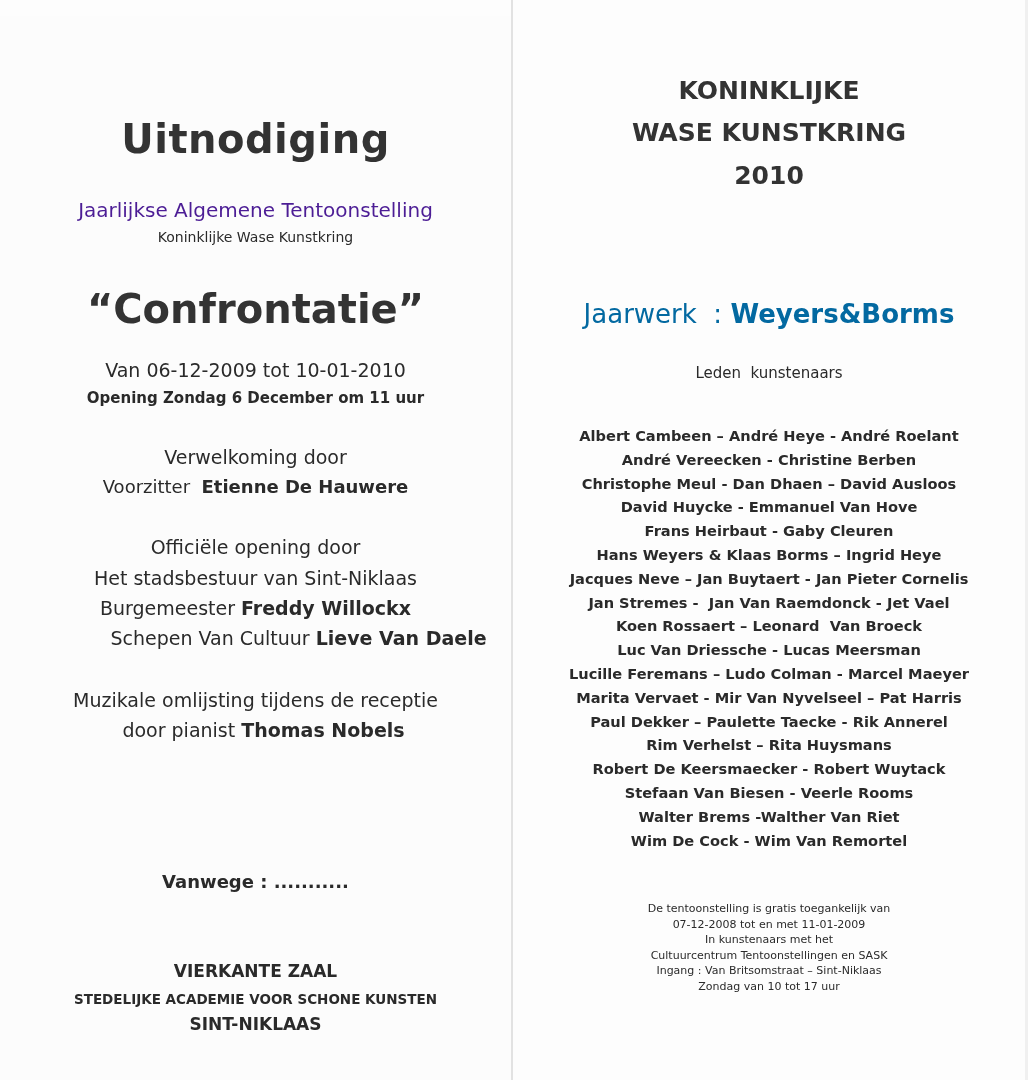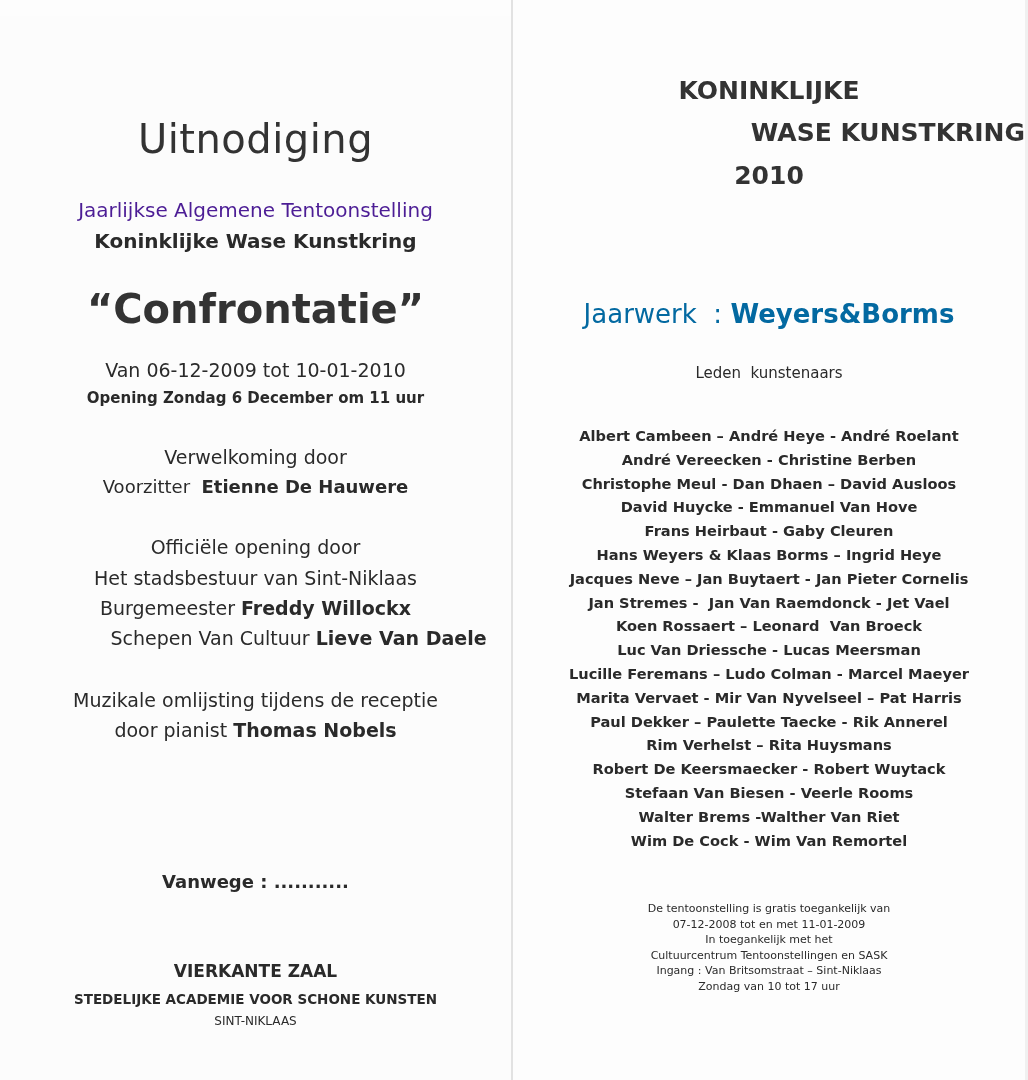--- a/index.html
+++ b/index.html
@@ -21,42 +21,42 @@
     background:#e2e2e2;
   }
   .edge {
     position:absolute; left:1025px; top:0; width:3px; height:1080px;
     background:#f0f0f0;
   }
   .line { position:absolute; left:0; width:100%; white-space:nowrap; }
   .b { font-weight:bold; }
 
   
-  .title { top:100px; font-size:40px; font-weight:normal; color:#333; letter-spacing:0.5px; }
+  .title { top:100px; font-size:40px; font-weight:bold; color:#333; letter-spacing:0.5px; }
   .sub1 { top:182px; font-size:20px; color:#4c1d95; }
-  .sub2 { top:213px; font-size:20px; font-weight:bold; }
+  .sub2 { top:213px; font-size:14px; font-weight:normal; }
   .conf { top:270px; font-size:40px; font-weight:bold; color:#333; }
   .dates { top:343px; font-size:19px; }
   .opening { top:373px; font-size:15px; font-weight:bold; }
   .welc1 { top:430px; font-size:19px; }
   .welc2 { top:460px; font-size:18px; }
   .off1 { top:520px; font-size:19px;text-align:center; }
   .off2 { top:551px; font-size:19px; }
   .off3 { top:581px; font-size:19px; }
   .off4 { top:611px; font-size:19px;padding-left:43px; }
   .muz1 { top:673px; font-size:19px; }
-  .muz2 { top:703px; font-size:19px; }
+  .muz2 { top:703px; font-size:19px;padding-left:8px; }
   .vanwege { top:855px; font-size:18px; font-weight:bold; }
   .zaal { top:945px; font-size:17px; font-weight:bold; }
   .acad { top:975px; font-size:13.5px; font-weight:bold; }
-  .sn { top:998px; font-size:12px; font-weight:normal; }
+  .sn { top:998px; font-size:17px; font-weight:bold; }
 
   
   .k1 { top:60px; font-size:25px; font-weight:bold; color:#333; }
-  .k2 { top:102px; font-size:25px; font-weight:bold; color:#333;text-align:right; }
+  .k2 { top:102px; font-size:25px; font-weight:bold; color:#333; }
   .k3 { top:145px; font-size:25px; font-weight:bold; color:#333; }
   .jaar { top:283px; font-size:26px; color:#0369a1; }
   .leden { top:348px; font-size:15px; }
   .members { position:absolute; top:408px; left:0; width:100%; }
   .member {
     font-size:14.6px; font-weight:bold; line-height:23.8px; white-space:nowrap;
   }
   .info { position:absolute; top:885px; left:0; width:100%; }
   .info-line { font-size:11px; line-height:15.6px; white-space:nowrap; }
 </style>
@@ -129,20 +129,20 @@
     <div class="member">Rim Verhelst – Rita Huysmans</div>
     <div class="member">Robert De Keersmaecker - Robert Wuytack</div>
     <div class="member">Stefaan Van Biesen - Veerle Rooms</div>
     <div class="member">Walter Brems -Walther Van Riet</div>
     <div class="member">Wim De Cock - Wim Van Remortel</div>
   </div>
 
   <div class="info">
     <div class="info-line">De tentoonstelling is gratis toegankelijk van</div>
     <div class="info-line">07-12-2008 tot en met 11-01-2009</div>
-    <div class="info-line">In toegankelijk met het</div>
+    <div class="info-line">In kunstenaars met het</div>
     <div class="info-line">Cultuurcentrum Tentoonstellingen en SASK</div>
     <div class="info-line">Ingang : Van Britsomstraat – Sint-Niklaas</div>
     <div class="info-line">Zondag van 10 tot 17 uur</div>
   </div>
 </div>
 
 <div class="edge"></div>
 
 </body></html>

